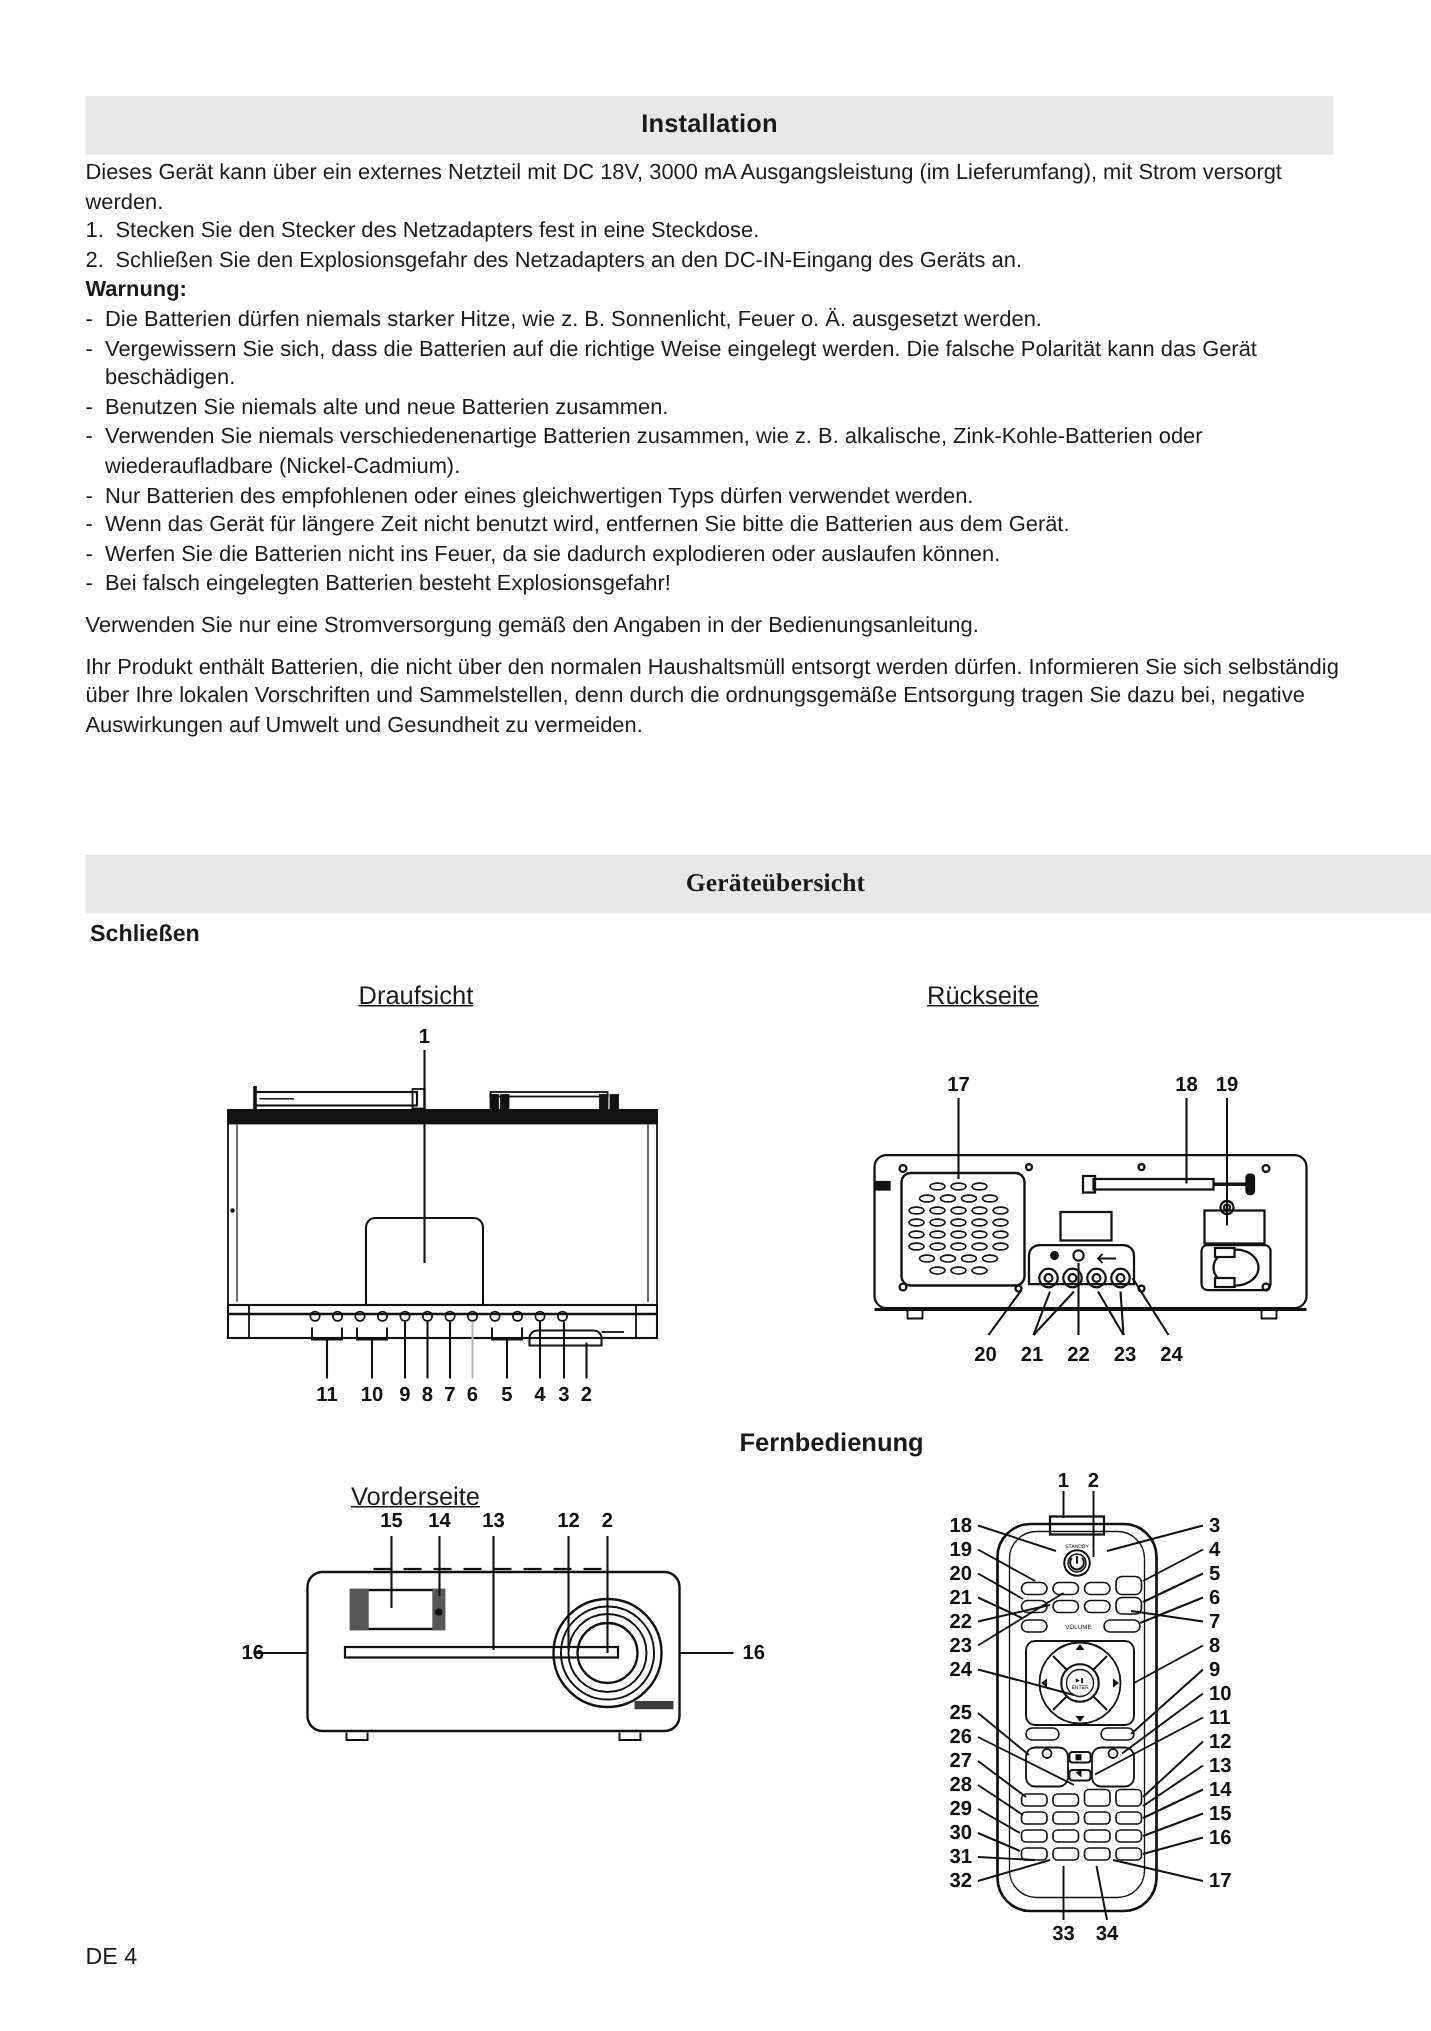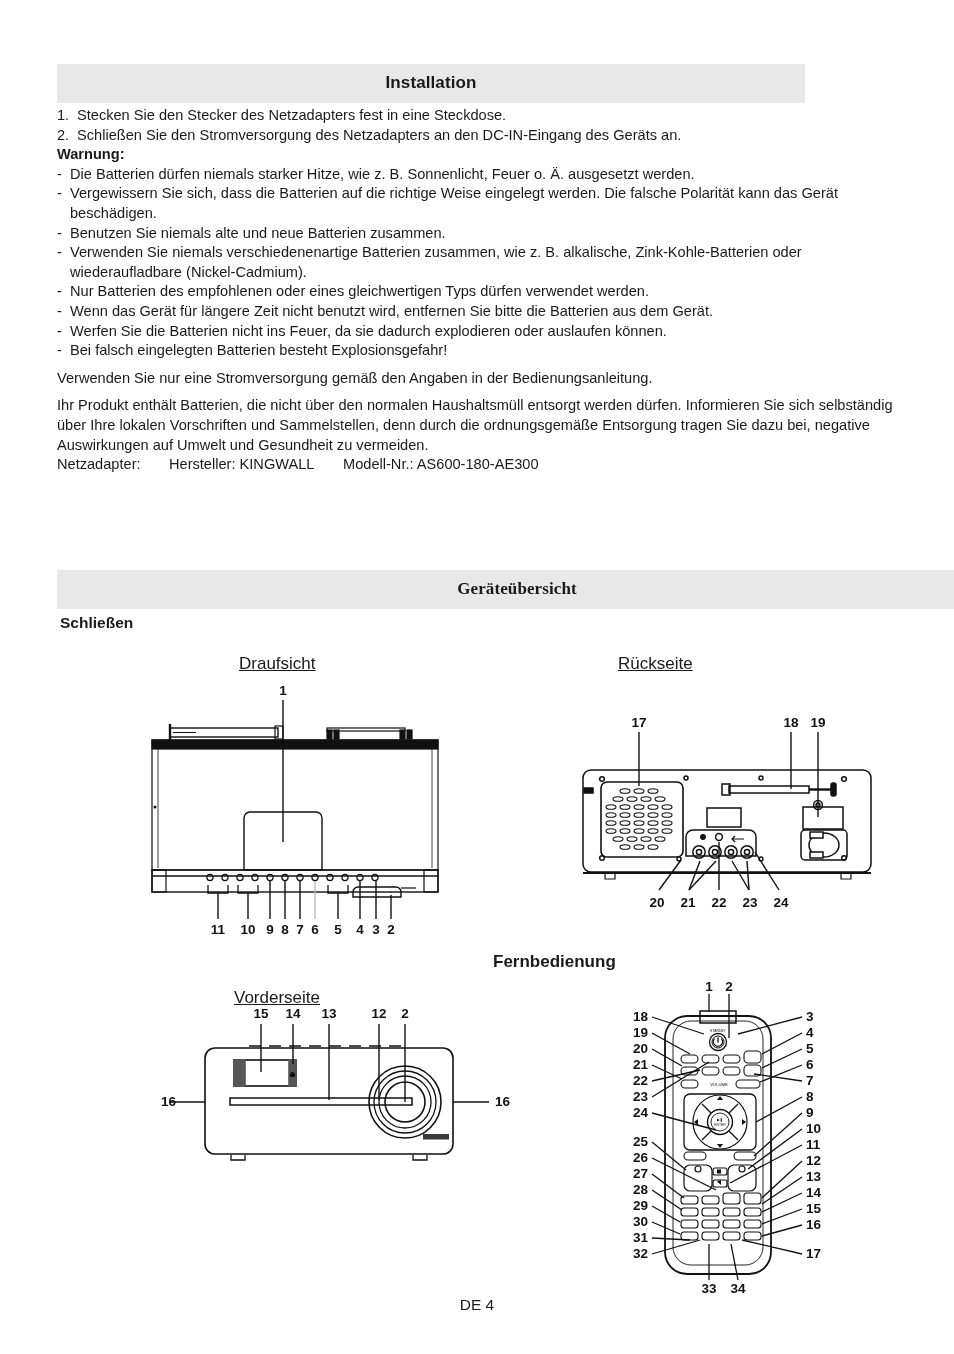--- a/index.html
+++ b/index.html
@@ -21,21 +21,21 @@
   }
   
   .section-bar {
     background: #e8e8e8;
     text-align: center;
     font-weight: bold;
     font-size: 17px;
     padding: 9px 0 10px 0;
     letter-spacing: .1px;
   }
-  #installation-bar { position: absolute; top: 64px; left: 0; width: 748px; }
+  #installation-bar { position: absolute; top: 64px; left: 0; width: 832px; }
   #uebersicht-bar   { position: absolute; top: 570px; left: 0; width: 920px; font-family: Liberation Serif, serif; }
 
   
   .body-text {
     position: absolute;
     left: 0; width: 840px;
     font-size: 14.6px;
     line-height: 19.6px;
   }
   .underline { text-decoration: underline; }
@@ -72,41 +72,42 @@
   
   .dia { position: absolute; }
   svg { display: block; overflow: visible; }
   .callout { font-family: "Liberation Sans", sans-serif; font-weight: bold; font-size: 13.5px; fill: #111; }
 
   
   #footer {
     position: absolute;
     left: 0; top: 1296px;
     width: 840px;
-    text-align: center;
+    text-align: left;
     font-size: 15.5px;
   }
 </style>
 </head>
 <body>
 
 <div class="page">
 
   <div class="section-bar" id="installation-bar">Installation</div>
 
   <div class="body-text" style="top:106px;">
 
+    <p class="para">Dieses Gerät kann über ein externes Netzteil mit DC 18V, 3000 mA Ausgangsleistung (im Lieferumfang), mit Strom versorgt werden.</p>
 
     <div class="li">
       <span class="mark">1.</span>
       <span class="txt">Stecken Sie den Stecker des Netzadapters fest in eine Steckdose.</span>
     </div>
     <div class="li">
       <span class="mark">2.</span>
-      <span class="txt">Schließen Sie den Stromversorgung des Netzadapters an den DC-IN-Eingang des Geräts an.</span>
+      <span class="txt">Schließen Sie den Explosionsgefahr des Netzadapters an den DC-IN-Eingang des Geräts an.</span>
     </div>
 
     <p class="para b">Warnung:</p>
 
     <div class="li">
       <span class="mark dash">-</span>
       <span class="txt">Die Batterien dürfen niemals starker Hitze, wie z. B. Sonnenlicht, Feuer o. Ä. ausgesetzt werden.</span>
     </div>
     <div class="li">
       <span class="mark dash">-</span>
@@ -134,25 +135,20 @@
     </div>
     <div class="li">
       <span class="mark dash">-</span>
       <span class="txt">Bei falsch eingelegten Batterien besteht Explosionsgefahr!</span>
     </div>
 
     <p class="para" style="margin-top:8px;">Verwenden Sie nur eine Stromversorgung gemäß den Angaben in der Bedienungsanleitung.</p>
 
     <p class="para" style="margin-top:8px;">Ihr Produkt enthält Batterien, die nicht über den normalen Haushaltsmüll entsorgt werden dürfen. Informieren Sie sich selbständig über Ihre lokalen Vorschriften und Sammelstellen, denn durch die ordnungsgemäße Entsorgung tragen Sie dazu bei, negative Auswirkungen auf Umwelt und Gesundheit zu vermeiden.</p>
 
-    <div style="display:flex;">
-      <span style="width:112px;">Netzadapter:</span>
-      <span style="width:174px;">Hersteller: KINGWALL</span>
-      <span>Modell-Nr.: AS600-180-AE300</span>
-    </div>
   </div>
 
   <div class="section-bar" id="uebersicht-bar">Geräteübersicht</div>
 
   <div class="hauptgeraet">Schließen</div>
 
   <div class="dia-head u" style="left:182px; top:654px;">Draufsicht</div>
   <div class="dia-head u" style="left:561px; top:654px;">Rückseite</div>
   <div class="dia-head u" style="left:177px; top:952px;margin-top:36px;">Vorderseite</div>
   <div class="dia-head bold" style="left:436px; top:952px;">Fernbedienung</div>

